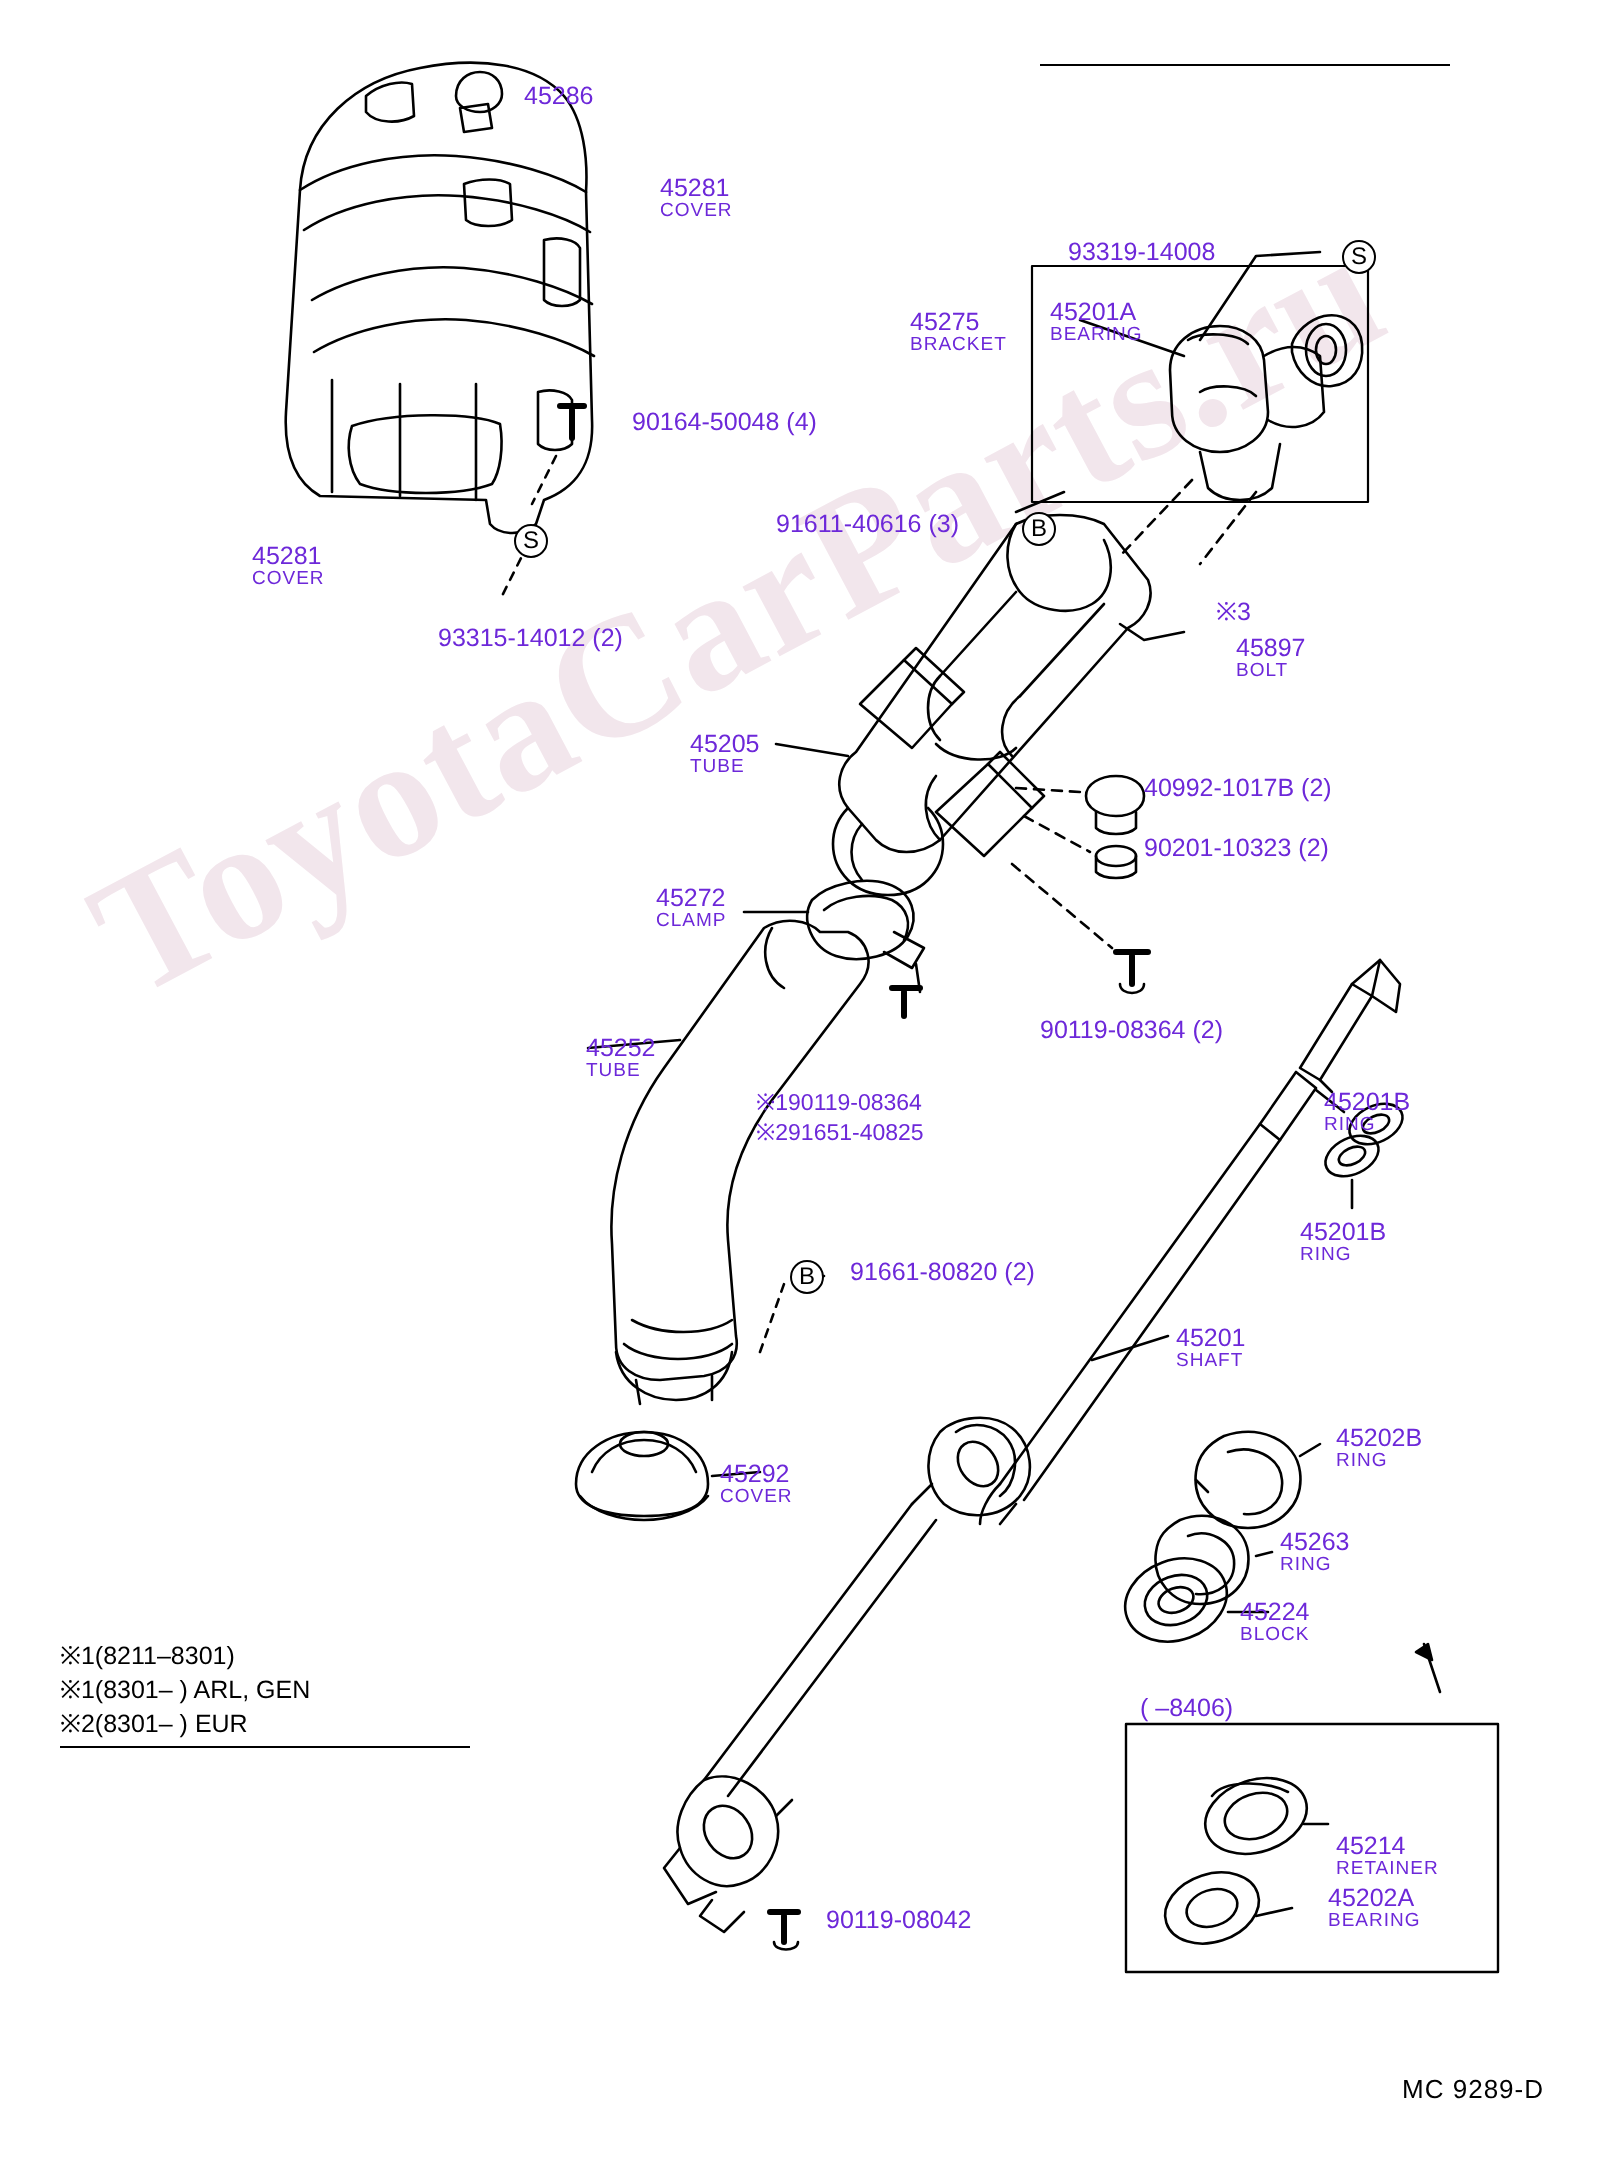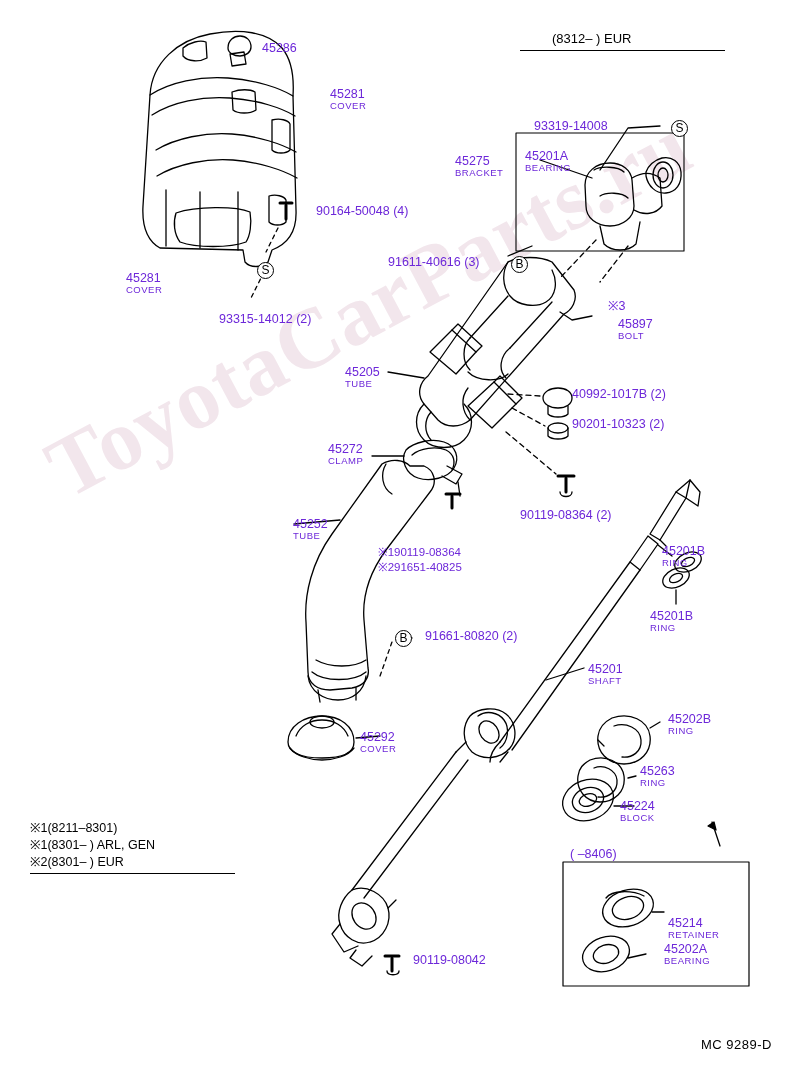--- a/index.html
+++ b/index.html
@@ -267,23 +267,20 @@
       <ellipse cx="606" cy="954" rx="24" ry="17" transform="rotate(-18 606 954)"></ellipse>
       <ellipse cx="606" cy="954" rx="13" ry="9" transform="rotate(-18 606 954)"></ellipse>
       <path d="M628,958 L646,954"></path>
 
       <path d="M712,822 L720,846"></path>
       <path d="M708,826 L714,822 L716,830 Z" fill="#000"></path>
     </g>
   </svg>
 
   <div class="topnote">
-    <div class="row">
-      <span style="margin-left:32px">(8312–        ) EUR</span>
-    </div>
     <div class="rule"></div>
   </div>
 
   <div class="legend">
     <div class="row">※1(8211–8301)</div>
     <div class="row">※1(8301–        ) ARL, GEN</div>
     <div class="row">※2(8301–        ) EUR</div>
     <div class="rule"></div>
   </div>
 

